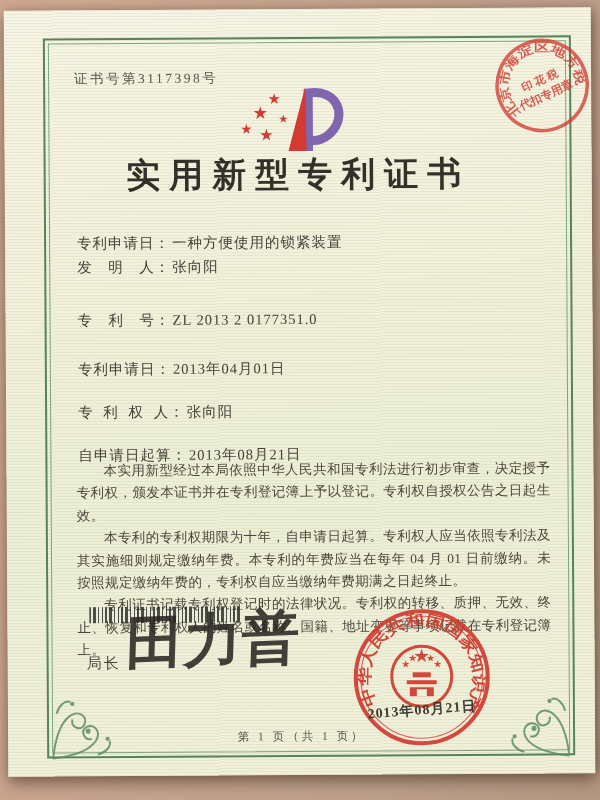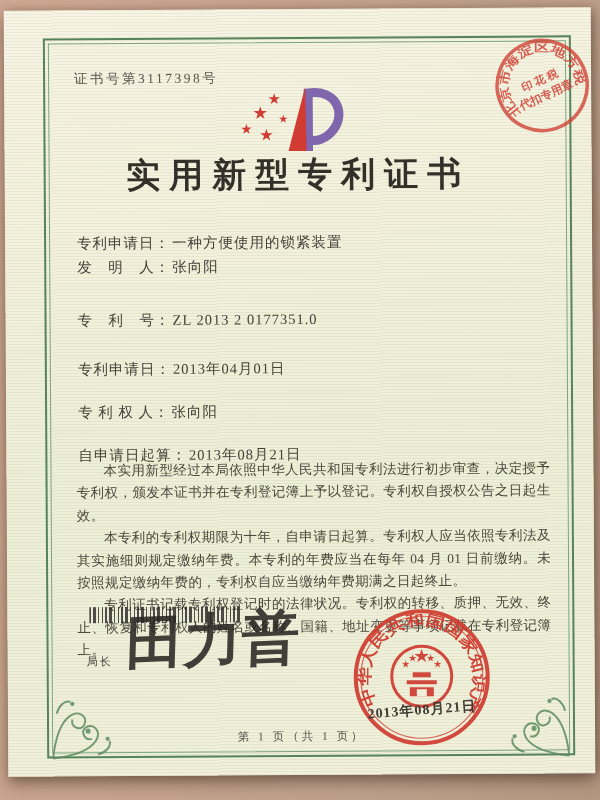--- a/index.html
+++ b/index.html
@@ -30,37 +30,37 @@
   }
   .logo{position:absolute;left:232px;top:76px;}
   .title{
     position:absolute;left:0;top:143px;width:100%;text-align:center;
     font-size:34px;font-weight:700;letter-spacing:9px;color:#33302a;
   }
   .fields{position:absolute;left:72px;top:220px;width:460px;}
   .field-row{position:absolute;left:0;font-size:14.5px;color:#45413a;letter-spacing:1px;white-space:nowrap;}
   .field-row .lab{color:#45413a;}
   .field-row .val{margin-left:2px;}
-  .f0{top:4px;} .f1{top:28px;} .f2{top:81px;} .f3{top:130px;} .f4{top:173px;} .f5{top:216px;}
+  .f0{top:4px;} .f1{top:28px;} .f2{top:81px;} .f3{top:130px;} .f4{top:173px;font-family:Liberation Mono, monospace;} .f5{top:216px;}
   .body-text{
     position:absolute;left:70px;top:450px;width:474px;
     font-size:13.5px;line-height:1.66;letter-spacing:0.4px;color:#4c473d;
     text-align:justify;
   }
   .body-text p{margin:0;text-indent:2em;}
   .barcode{
     position:absolute;left:82px;top:597px;width:152px;height:16px;
     background:repeating-linear-gradient(90deg,
       #2f2f2f 0,#2f2f2f 2px,rgba(0,0,0,0) 2px,rgba(0,0,0,0) 4px,
       #2f2f2f 4px,#2f2f2f 7px,rgba(0,0,0,0) 7px,rgba(0,0,0,0) 9px,
       #3a3a3a 9px,#3a3a3a 10px,rgba(0,0,0,0) 10px,rgba(0,0,0,0) 13px,
       #2f2f2f 13px,#2f2f2f 14px,rgba(0,0,0,0) 14px,rgba(0,0,0,0) 16px);
     opacity:.85;
   }
-  .director{position:absolute;left:79px;top:644px;font-size:11px;color:#4a463e;letter-spacing:2px;}
+  .director{position:absolute;left:79px;top:644px;font-size:15px;color:#4a463e;letter-spacing:2px;}
   .signature{
     position:absolute;left:118px;top:592px;width:200px;
     font-size:58px;font-weight:700;color:#2a2723;
     transform:rotate(-2deg) skewX(-4deg);opacity:.88;white-space:nowrap;
   }
   .issue-seal{position:absolute;left:339px;top:594px;}
   .tax-seal{position:absolute;left:478px;top:18px;transform:rotate(-24deg);opacity:.9;}
   .footer{
     position:absolute;left:0;top:720px;width:100%;text-align:center;
     font-size:11.5px;letter-spacing:3px;color:#55514a;

